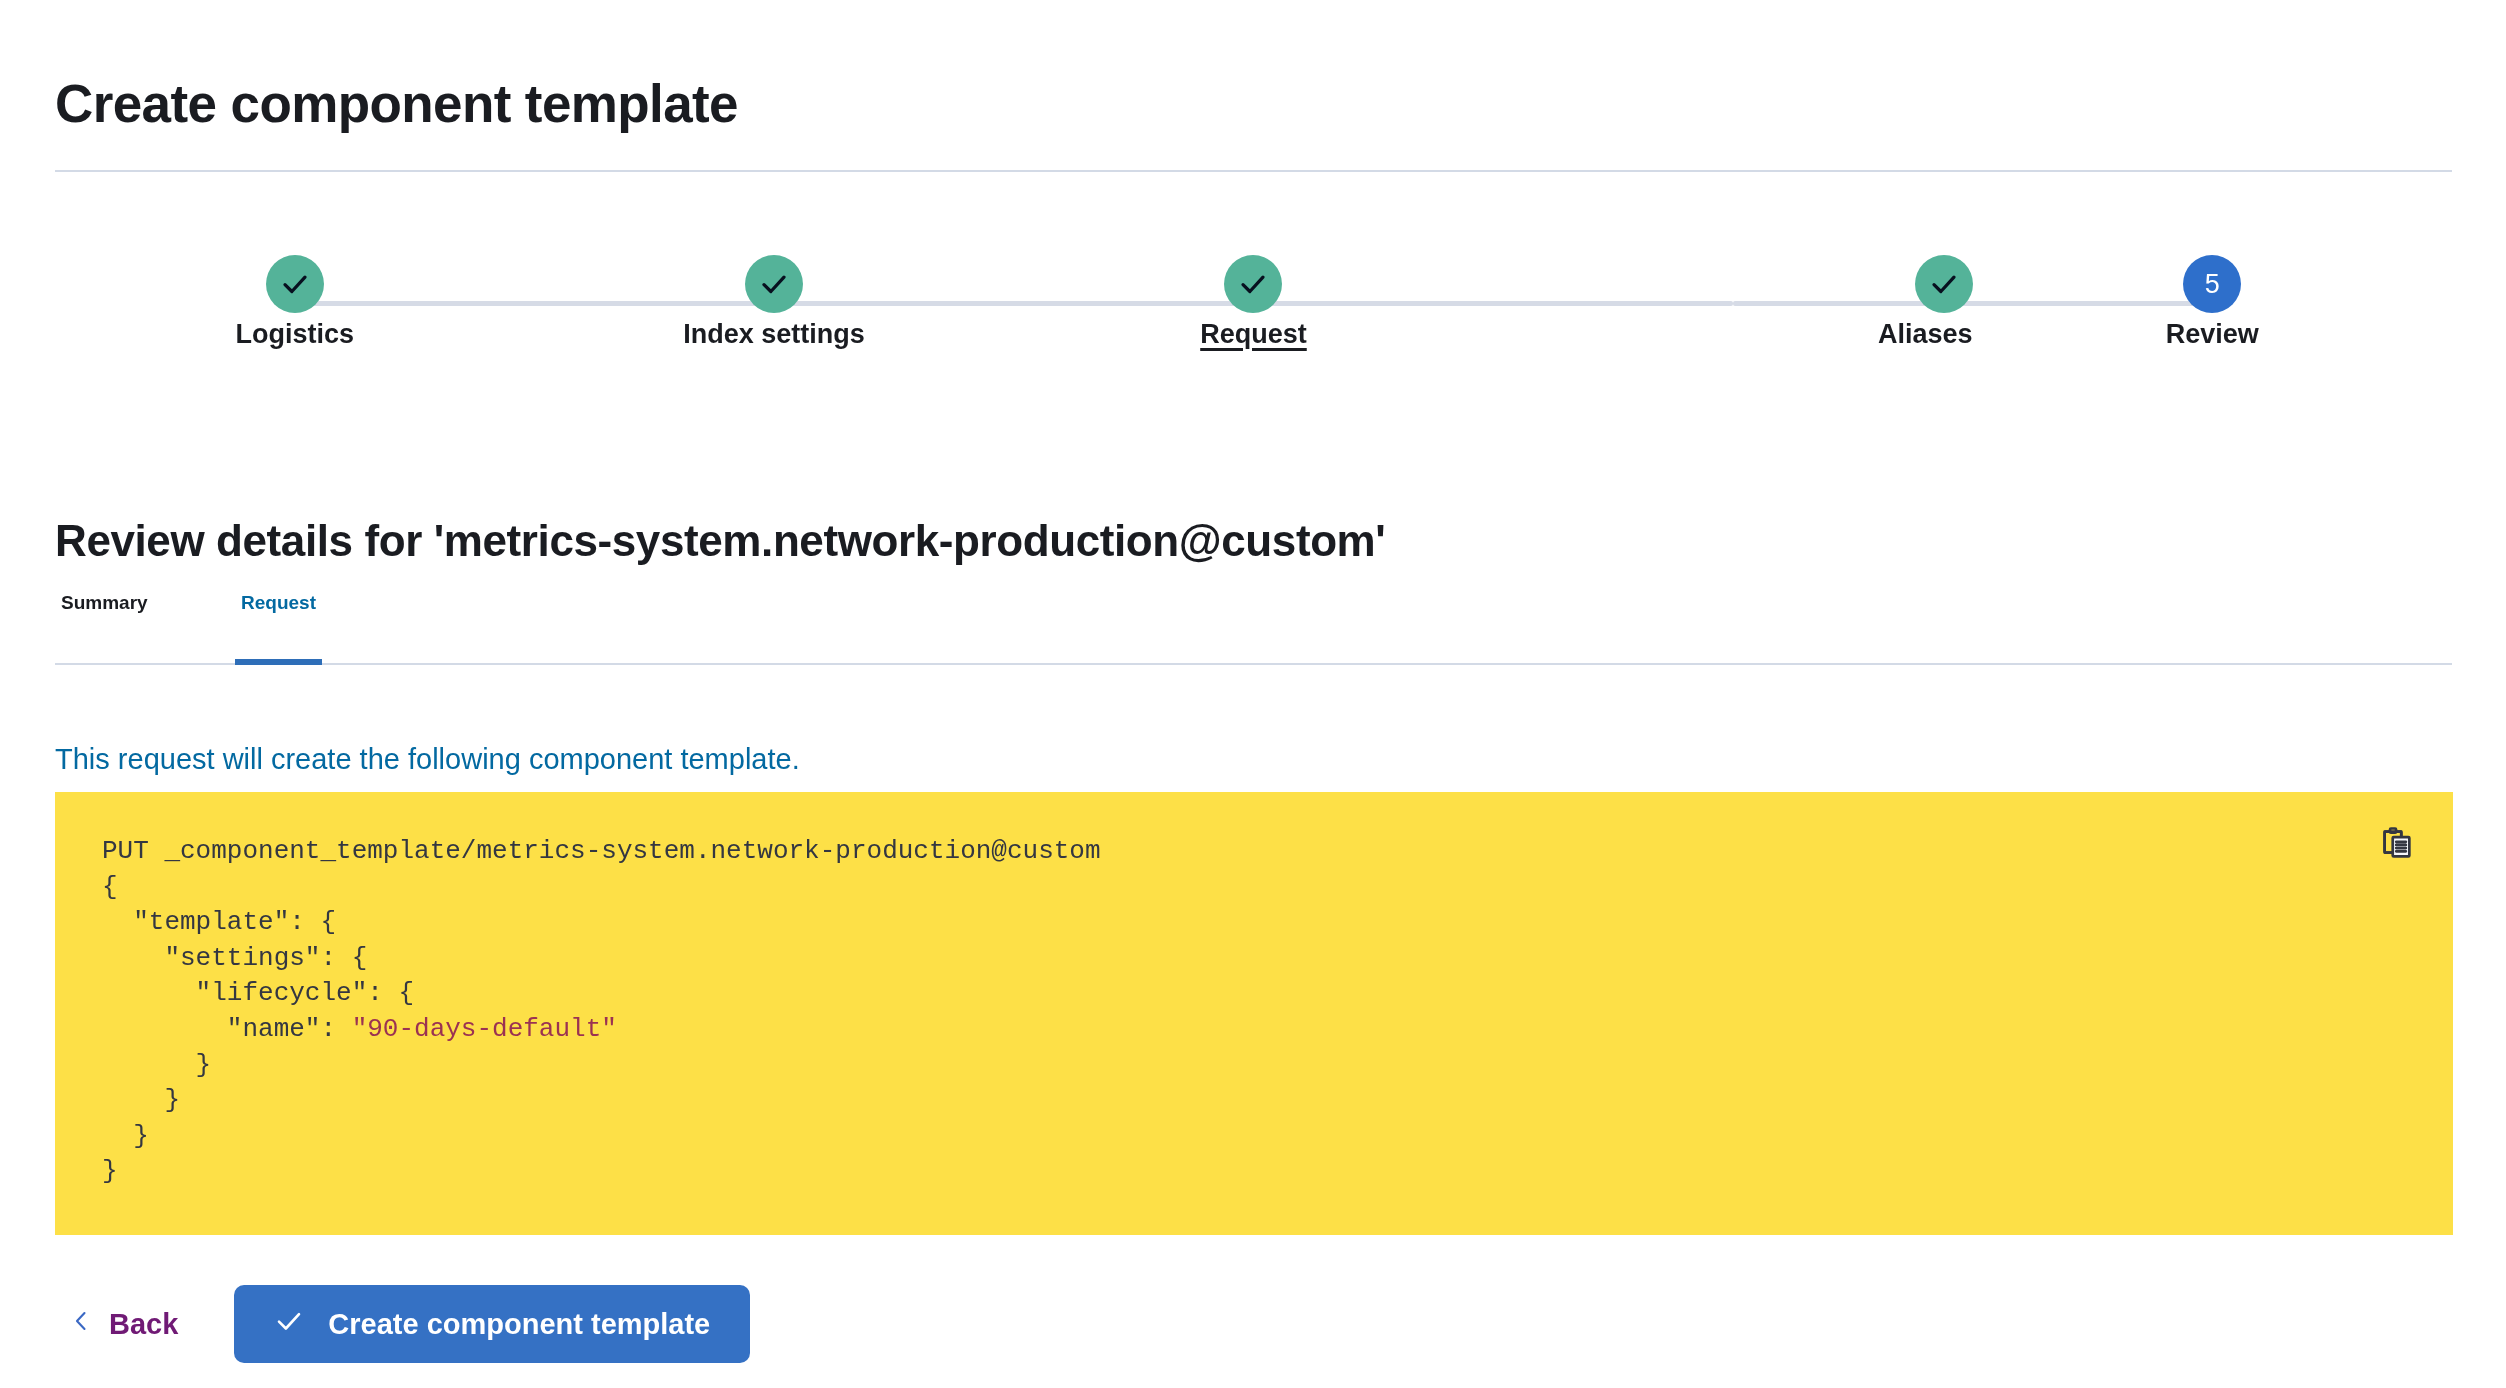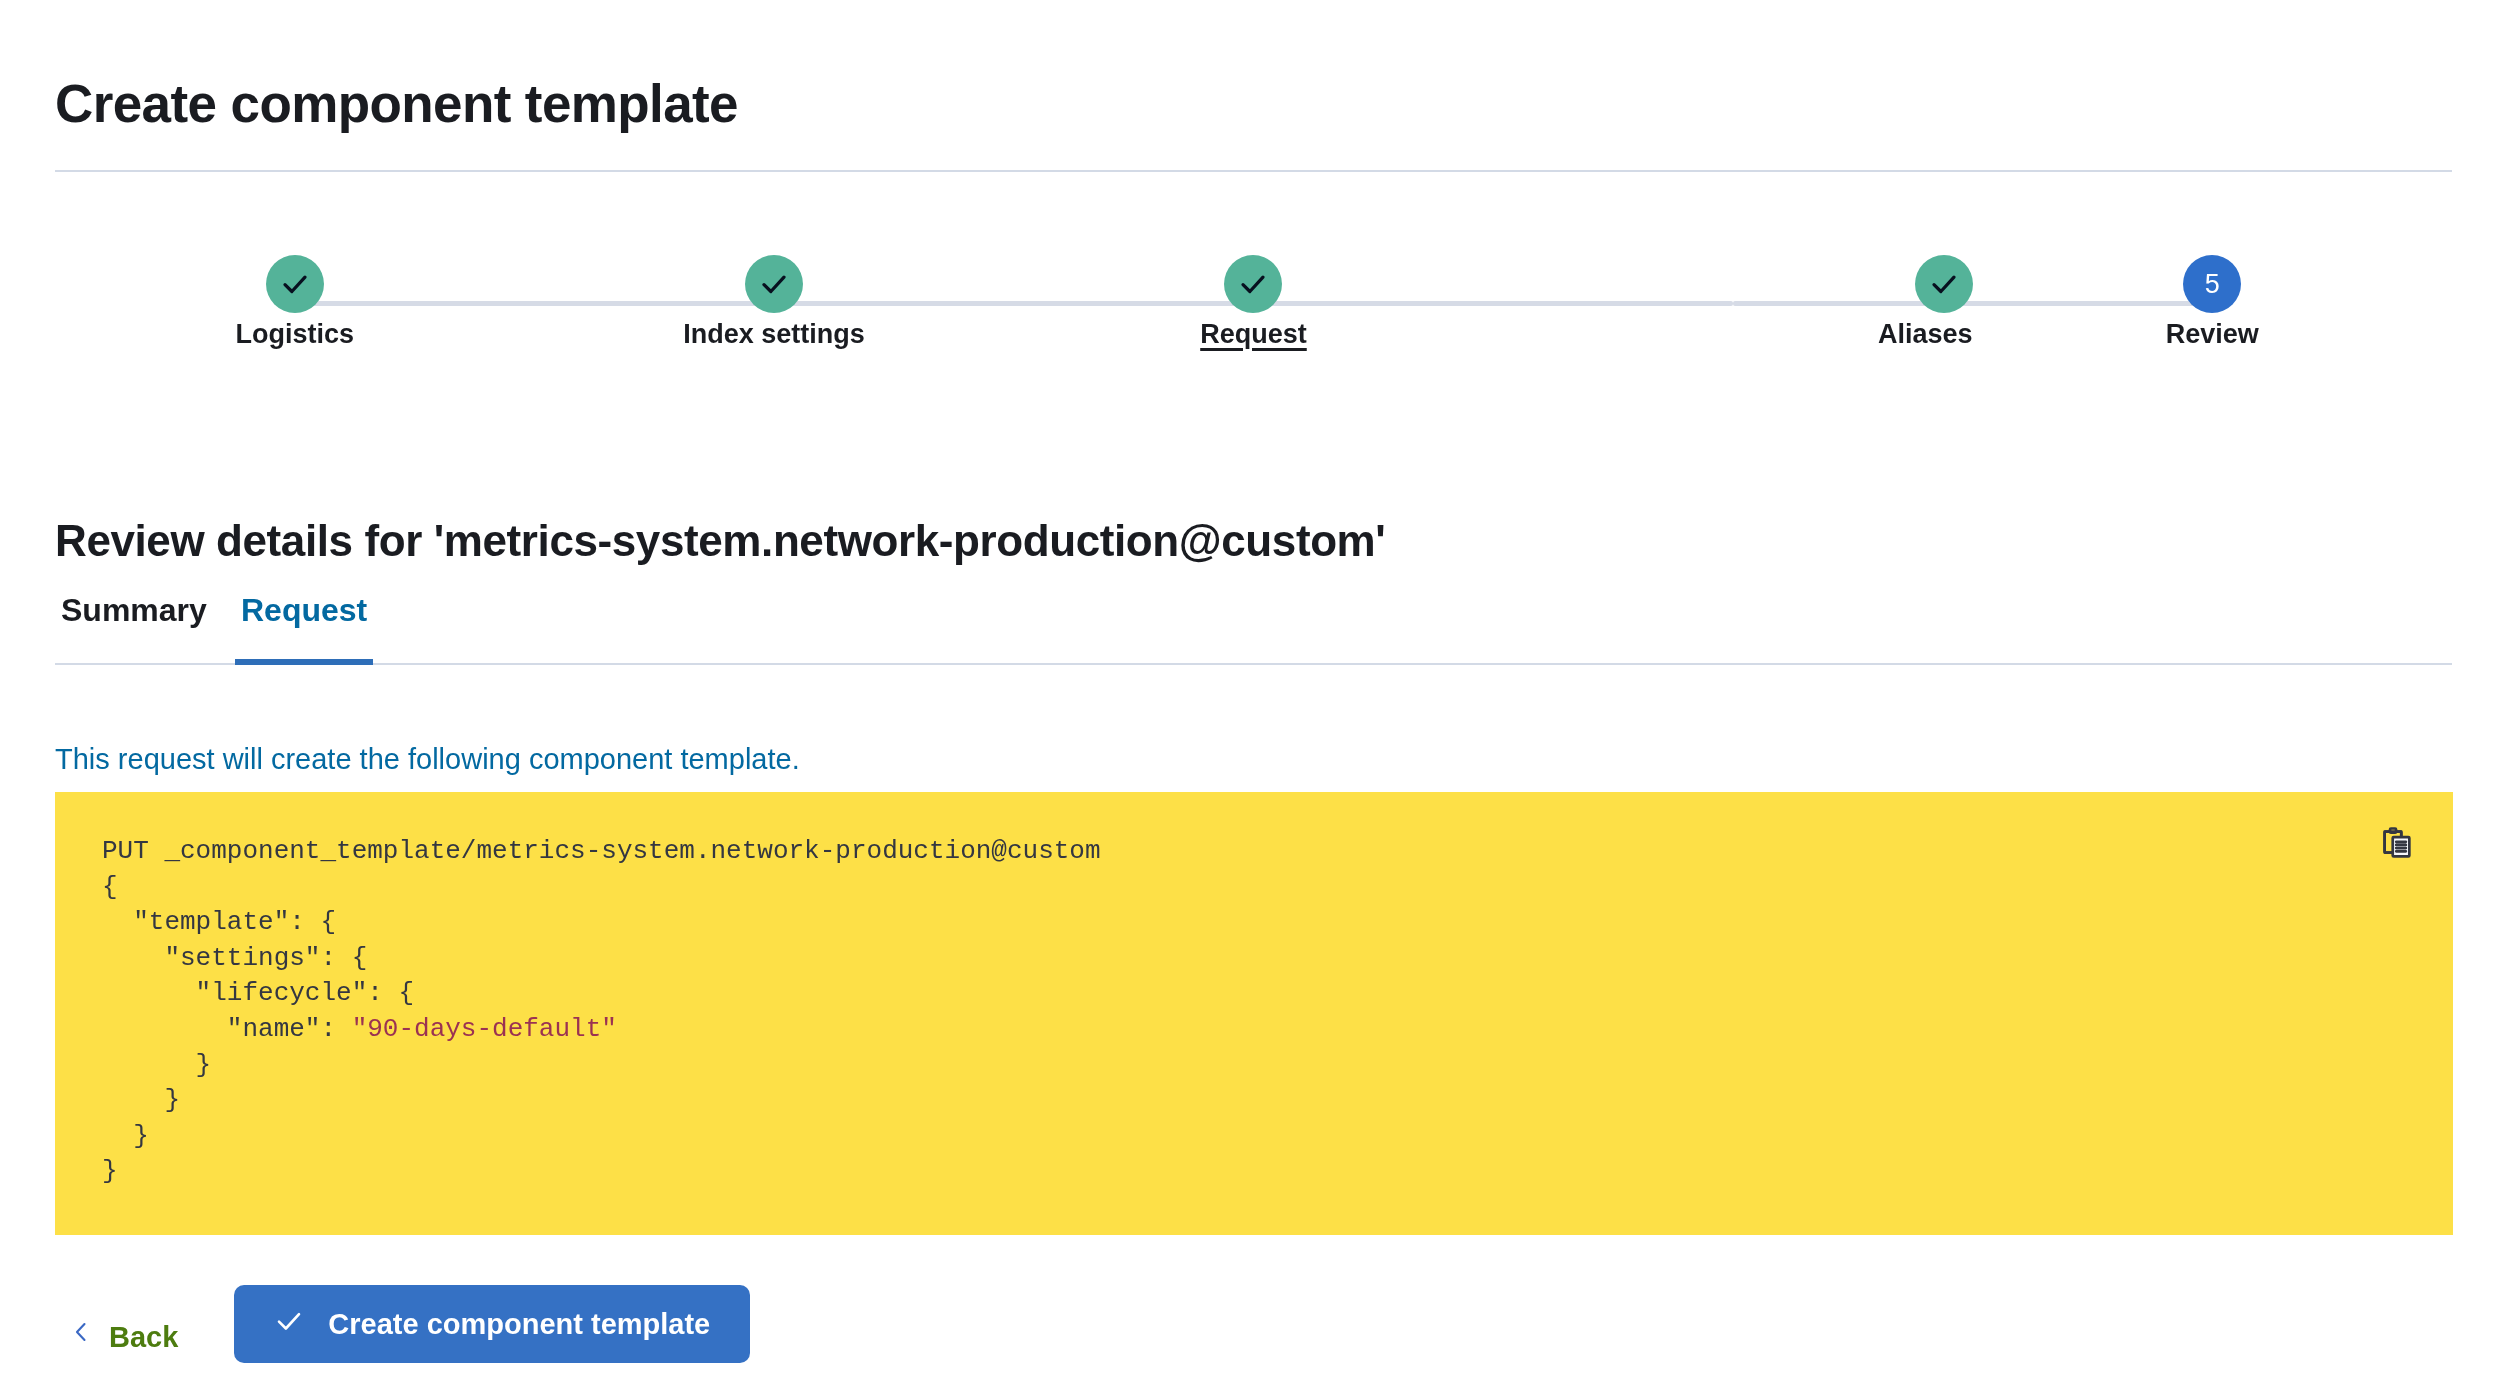--- a/index.html
+++ b/index.html
@@ -126,21 +126,21 @@
     height: 2px;
     background: #D3DAE6;
   }
   .tab {
     position: absolute;
     bottom: 0;
     height: 75px;
     display: flex;
     align-items: flex-start;
     padding-top: 2px;
-    font-size: 32px;
+    font-size: 19px;
     font-weight: 700;
     color: #1A1C21;
     cursor: pointer;
     background: none;
     border: none;
     font-family: inherit;
   }
   .tab.active { color: #0369a1; }
   .tab.active::after {
     content: "";
@@ -204,30 +204,30 @@
   .footer {
     position: absolute;
     left: 55px;
     top: 1285px;
     height: 78px;
     display: flex;
     align-items: center;
   }
   .btn-back {
     display: flex;
-    align-items: flex-end;
+    align-items: center;
     gap: 16px;
     background: none;
     border: none;
     padding: 0 22px 0 14px;
     height: 60px;
     font-family: inherit;
     font-size: 29px;
     font-weight: 700;
-    color: #4d7c0f;
+    color: #701a75;
     cursor: pointer;
   }
   .btn-primary {
     margin-left: 34px;
     display: flex;
     align-items: center;
     gap: 24px;
     background: #3571C4;
     border: none;
     border-radius: 10px;

